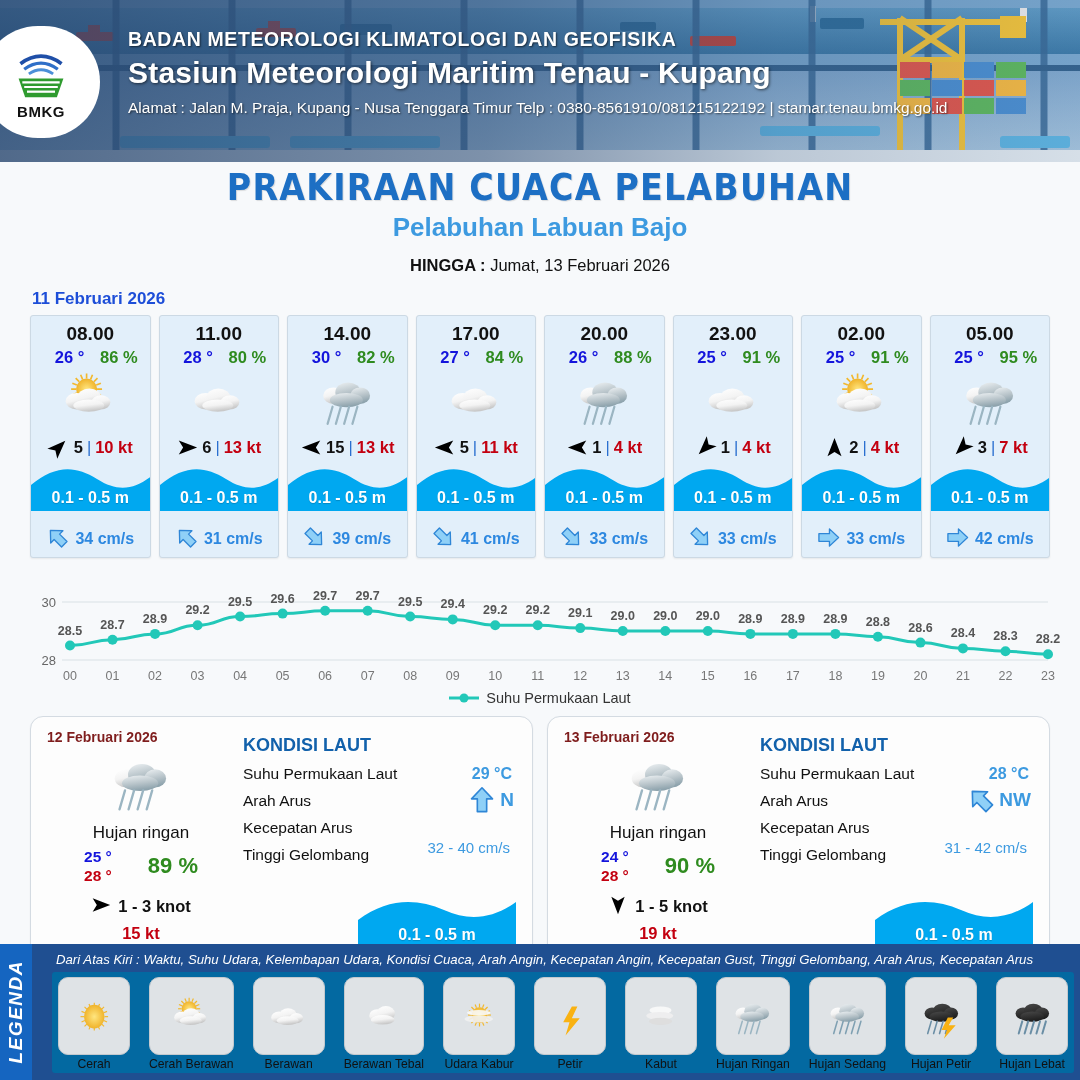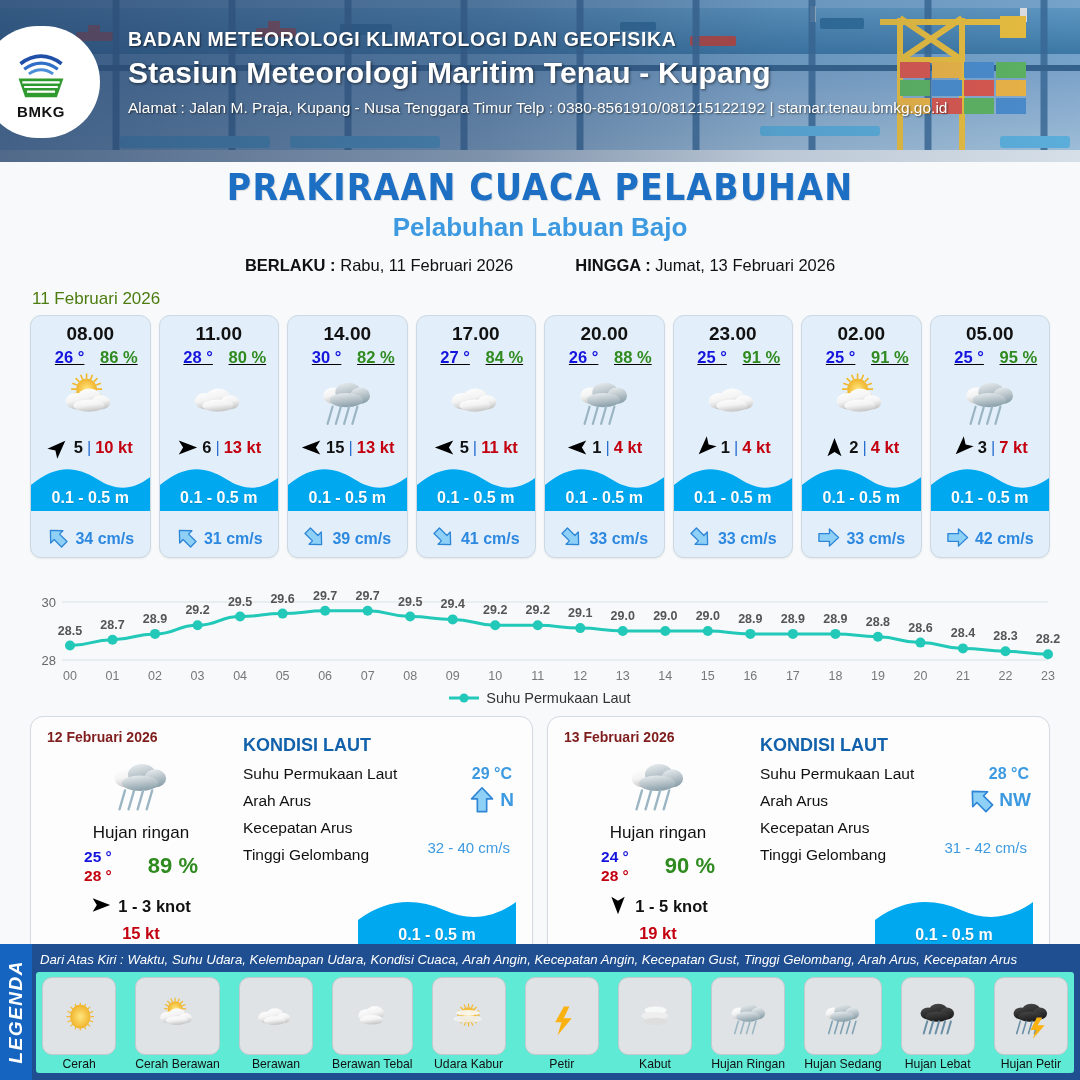--- a/index.html
+++ b/index.html
@@ -64,44 +64,43 @@
   }
   .valid-row {
     display: flex; justify-content: center; gap: 62px;
     margin-top: 13px; font-size: 16.5px; color: #111;
   }
   .valid-lbl { font-weight: bold; }
 
   
   .day1-date {
     margin: 14px 0 6px 32px;
-    font-size: 17px; font-weight: normal; color: #4d7c0f;
+    font-size: 17px; font-weight: bold; color: #1d4ed8;
   }
   .cards {
     display: flex; gap: 8px; padding: 0 30px;
   }
   .card {
     width: 122px;
     background: #e2effa;
     border: 1px solid #ccd9e4;
-    border-radius: 11px;
+    border-radius: 3px;
     overflow: hidden;
     display: flex; flex-direction: column;
     box-shadow: 0 1px 2px rgba(0,0,0,.07);
     justify-content: center;
   }
   .c-time {
     text-align: center; font-size: 19px; font-weight: bold;
     color: #111; padding-top: 7px;
   }
   .c-metrics {
     display: flex; justify-content: space-around;
     font-size: 16.5px; font-weight: bold;
     padding: 3px 4px 0 16px;
-    text-decoration: underline;
   }
   .c-temp { color: #1414dc; }
   .c-hum { color: #2f8b1f; }
   .c-icon {
     height: 62px; display: flex;
     align-items: center; justify-content: center;
     margin-top: 2px;
   }
   .c-wind {
     display: flex; align-items: center; justify-content: center;
@@ -184,27 +183,27 @@
   }
   .legenda-tab {
     width: 32px; background: #1565c0;
     display: flex; align-items: center; justify-content: center;
   }
   .legenda-tab span {
     writing-mode: vertical-rl; transform: rotate(180deg);
     color: #fff; font-size: 19px; font-weight: bold;
     font-style: italic; letter-spacing: 1.5px;
   }
-  .legenda-body { flex: 1; padding: 4px 6px 0 4px; }
+  .legenda-body { flex: 1; padding: 4px 6px 0 20px; }
   .legenda-note {
     color: #fff; font-size: 13.2px; font-style: italic;
     padding: 4px 2px 5px 4px; white-space: nowrap;
   }
   .legenda-items {
-    display: flex; gap: 19px; background: #5eead4;
+    display: flex; gap: 19px; background: #0369a1;
     border-radius: 3px; padding: 5px 6px 2px 6px;
   }
   .leg-item { flex: 1; text-align: center; }
   .leg-tile {
     background: #dfe3e6; border: 1px solid #c3c9ce;
     border-radius: 10px; height: 78px;
     display: flex; align-items: center; justify-content: center;
   }
   .leg-lbl { font-size: 12.2px; color: #111; margin-top: 2px; white-space: nowrap; }
 </style>
@@ -309,24 +308,20 @@
     <div class="hdr-line1">BADAN METEOROLOGI KLIMATOLOGI DAN GEOFISIKA</div>
     <div class="hdr-line2">Stasiun Meteorologi Maritim Tenau - Kupang</div>
     <div class="hdr-line3">Alamat : Jalan M. Praja, Kupang - Nusa Tenggara Timur Telp : 0380-8561910/081215122192  |  stamar.tenau.bmkg.go.id</div>
   </div>
 </div>
 
 <div class="title-wrap">
   <div class="title-main">PRAKIRAAN CUACA PELABUHAN</div>
   <div class="title-sub">Pelabuhan Labuan Bajo</div>
   <div class="valid-row">
-    <div>
-      <span class="valid-lbl">BERLAKU :</span>
-      <span>Rabu, 11 Februari 2026</span>
-    </div>
     <div>
       <span class="valid-lbl">HINGGA :</span>
       <span>Jumat, 13 Februari 2026</span>
     </div>
   </div>
 </div>
 
 <div class="day1-date">11 Februari 2026</div>
 <div class="cards" id="cards">
     <div class="card">
@@ -1463,20 +1458,58 @@
               <line x1="75" y1="72" x2="66" y2="103" stroke="#7fa0b2" stroke-width="4" stroke-linecap="round"></line>
               <line x1="90" y1="72" x2="81" y2="103" stroke="#7fa0b2" stroke-width="4" stroke-linecap="round"></line>
             </svg>
           </div>
     <div class="leg-lbl">Hujan Sedang</div>
         </div>
         <div class="leg-item">
     <div class="leg-tile">
             <svg viewBox="0 0 112 118" width="57" height="46.5">
               <defs>
+    <radialGradient id="g-sun-hujan-petir-30" cx="50%" cy="50%" r="50%">
+      <stop offset="0%" stop-color="#ffe680"></stop>
+                  <stop offset="100%" stop-color="#f0b32a"></stop>
+    </radialGradient>
+    <linearGradient id="g-cw-hujan-petir-30" x1="0" y1="0" x2="0.3" y2="1">
+      <stop offset="0%" stop-color="#ffffff"></stop>
+                  <stop offset="55%" stop-color="#f3f3f3"></stop>
+                  <stop offset="100%" stop-color="#c9c9c9"></stop>
+    </linearGradient>
+    <linearGradient id="g-cg-hujan-petir-30" x1="0" y1="0" x2="0.3" y2="1">
+      <stop offset="0%" stop-color="#eef2f4"></stop>
+                  <stop offset="60%" stop-color="#b7c3c9"></stop>
+                  <stop offset="100%" stop-color="#8ea3ad"></stop>
+    </linearGradient>
+    <linearGradient id="g-cd-hujan-petir-30" x1="0" y1="0" x2="0.3" y2="1">
+      <stop offset="0%" stop-color="#4a4a4a"></stop>
+                  <stop offset="100%" stop-color="#1d1d1d"></stop>
+    </linearGradient>
+              </defs>
+              <g>
+                <ellipse cx="32" cy="52" rx="19" ry="15" fill="url(#g-cd-hujan-petir-30)"></ellipse>
+                <ellipse cx="58" cy="46" rx="24" ry="19" fill="url(#g-cd-hujan-petir-30)"></ellipse>
+                <ellipse cx="80" cy="52" rx="18" ry="15" fill="url(#g-cd-hujan-petir-30)"></ellipse>
+                <ellipse cx="55" cy="60" rx="30" ry="13" fill="url(#g-cd-hujan-petir-30)"></ellipse>
+              </g>
+              <line x1="30" y1="72" x2="21" y2="103" stroke="#6a8ea5" stroke-width="4" stroke-linecap="round"></line>
+              <line x1="45" y1="72" x2="36" y2="103" stroke="#6a8ea5" stroke-width="4" stroke-linecap="round"></line>
+              <line x1="60" y1="72" x2="51" y2="103" stroke="#6a8ea5" stroke-width="4" stroke-linecap="round"></line>
+              <line x1="75" y1="72" x2="66" y2="103" stroke="#6a8ea5" stroke-width="4" stroke-linecap="round"></line>
+              <path d="M72 62 L56 94 L70 94 L62 116 L92 82 L74 82 L86 62 Z" fill="#f9b212"></path>
+            </svg>
+          </div>
+    <div class="leg-lbl">Hujan Petir</div>
+        </div>
+        <div class="leg-item">
+    <div class="leg-tile">
+            <svg viewBox="0 0 112 118" width="57" height="46.5">
+              <defs>
     <radialGradient id="g-sun-hujan-lebat-30" cx="50%" cy="50%" r="50%">
       <stop offset="0%" stop-color="#ffe680"></stop>
                   <stop offset="100%" stop-color="#f0b32a"></stop>
     </radialGradient>
     <linearGradient id="g-cw-hujan-lebat-30" x1="0" y1="0" x2="0.3" y2="1">
       <stop offset="0%" stop-color="#ffffff"></stop>
                   <stop offset="55%" stop-color="#f3f3f3"></stop>
                   <stop offset="100%" stop-color="#c9c9c9"></stop>
     </linearGradient>
     <linearGradient id="g-cg-hujan-lebat-30" x1="0" y1="0" x2="0.3" y2="1">
@@ -1497,53 +1530,15 @@
               </g>
               <line x1="30" y1="72" x2="21" y2="103" stroke="#6a8ea5" stroke-width="5" stroke-linecap="round"></line>
               <line x1="45" y1="72" x2="36" y2="103" stroke="#6a8ea5" stroke-width="5" stroke-linecap="round"></line>
               <line x1="60" y1="72" x2="51" y2="103" stroke="#6a8ea5" stroke-width="5" stroke-linecap="round"></line>
               <line x1="75" y1="72" x2="66" y2="103" stroke="#6a8ea5" stroke-width="5" stroke-linecap="round"></line>
               <line x1="90" y1="72" x2="81" y2="103" stroke="#6a8ea5" stroke-width="5" stroke-linecap="round"></line>
             </svg>
           </div>
     <div class="leg-lbl">Hujan Lebat</div>
         </div>
-        <div class="leg-item">
-    <div class="leg-tile">
-            <svg viewBox="0 0 112 118" width="57" height="46.5">
-              <defs>
-    <radialGradient id="g-sun-hujan-petir-30" cx="50%" cy="50%" r="50%">
-      <stop offset="0%" stop-color="#ffe680"></stop>
-                  <stop offset="100%" stop-color="#f0b32a"></stop>
-    </radialGradient>
-    <linearGradient id="g-cw-hujan-petir-30" x1="0" y1="0" x2="0.3" y2="1">
-      <stop offset="0%" stop-color="#ffffff"></stop>
-                  <stop offset="55%" stop-color="#f3f3f3"></stop>
-                  <stop offset="100%" stop-color="#c9c9c9"></stop>
-    </linearGradient>
-    <linearGradient id="g-cg-hujan-petir-30" x1="0" y1="0" x2="0.3" y2="1">
-      <stop offset="0%" stop-color="#eef2f4"></stop>
-                  <stop offset="60%" stop-color="#b7c3c9"></stop>
-                  <stop offset="100%" stop-color="#8ea3ad"></stop>
-    </linearGradient>
-    <linearGradient id="g-cd-hujan-petir-30" x1="0" y1="0" x2="0.3" y2="1">
-      <stop offset="0%" stop-color="#4a4a4a"></stop>
-                  <stop offset="100%" stop-color="#1d1d1d"></stop>
-    </linearGradient>
-              </defs>
-              <g>
-                <ellipse cx="32" cy="52" rx="19" ry="15" fill="url(#g-cd-hujan-petir-30)"></ellipse>
-                <ellipse cx="58" cy="46" rx="24" ry="19" fill="url(#g-cd-hujan-petir-30)"></ellipse>
-                <ellipse cx="80" cy="52" rx="18" ry="15" fill="url(#g-cd-hujan-petir-30)"></ellipse>
-                <ellipse cx="55" cy="60" rx="30" ry="13" fill="url(#g-cd-hujan-petir-30)"></ellipse>
-              </g>
-              <line x1="30" y1="72" x2="21" y2="103" stroke="#6a8ea5" stroke-width="4" stroke-linecap="round"></line>
-              <line x1="45" y1="72" x2="36" y2="103" stroke="#6a8ea5" stroke-width="4" stroke-linecap="round"></line>
-              <line x1="60" y1="72" x2="51" y2="103" stroke="#6a8ea5" stroke-width="4" stroke-linecap="round"></line>
-              <line x1="75" y1="72" x2="66" y2="103" stroke="#6a8ea5" stroke-width="4" stroke-linecap="round"></line>
-              <path d="M72 62 L56 94 L70 94 L62 116 L92 82 L74 82 L86 62 Z" fill="#f9b212"></path>
-            </svg>
-          </div>
-    <div class="leg-lbl">Hujan Petir</div>
-        </div>
       </div>
   </div>
 </div>
 
 </body></html>

